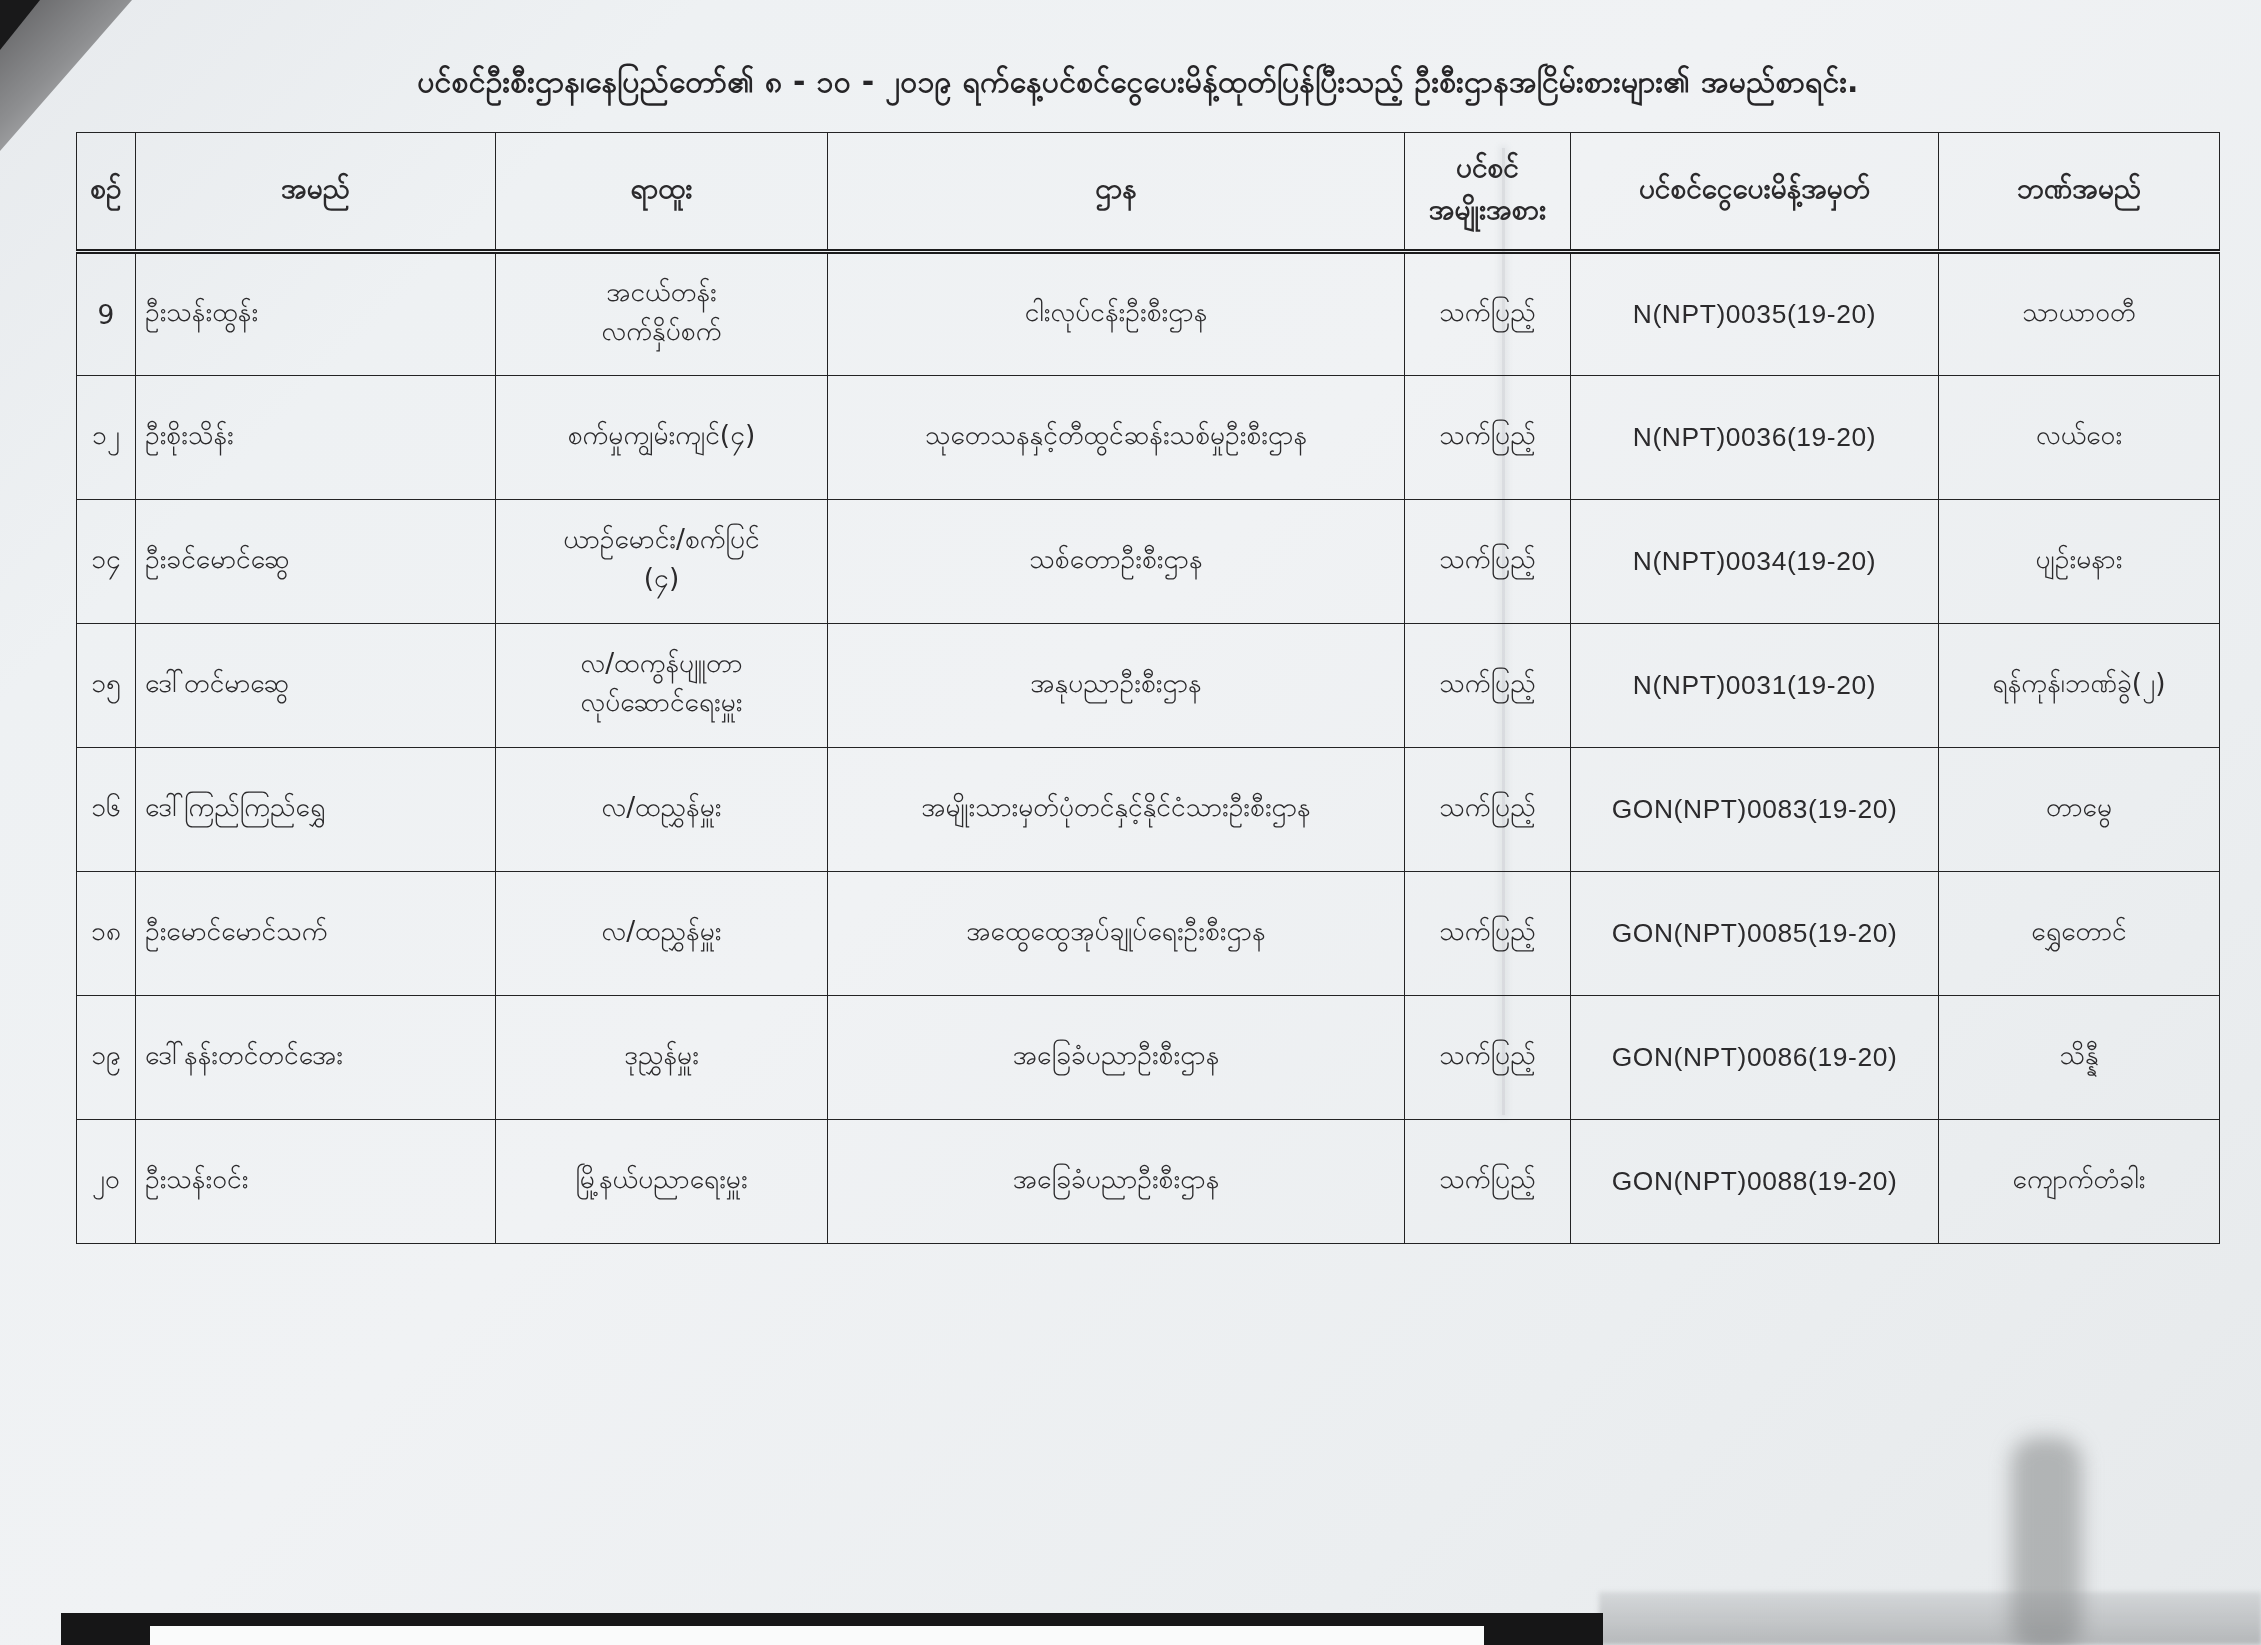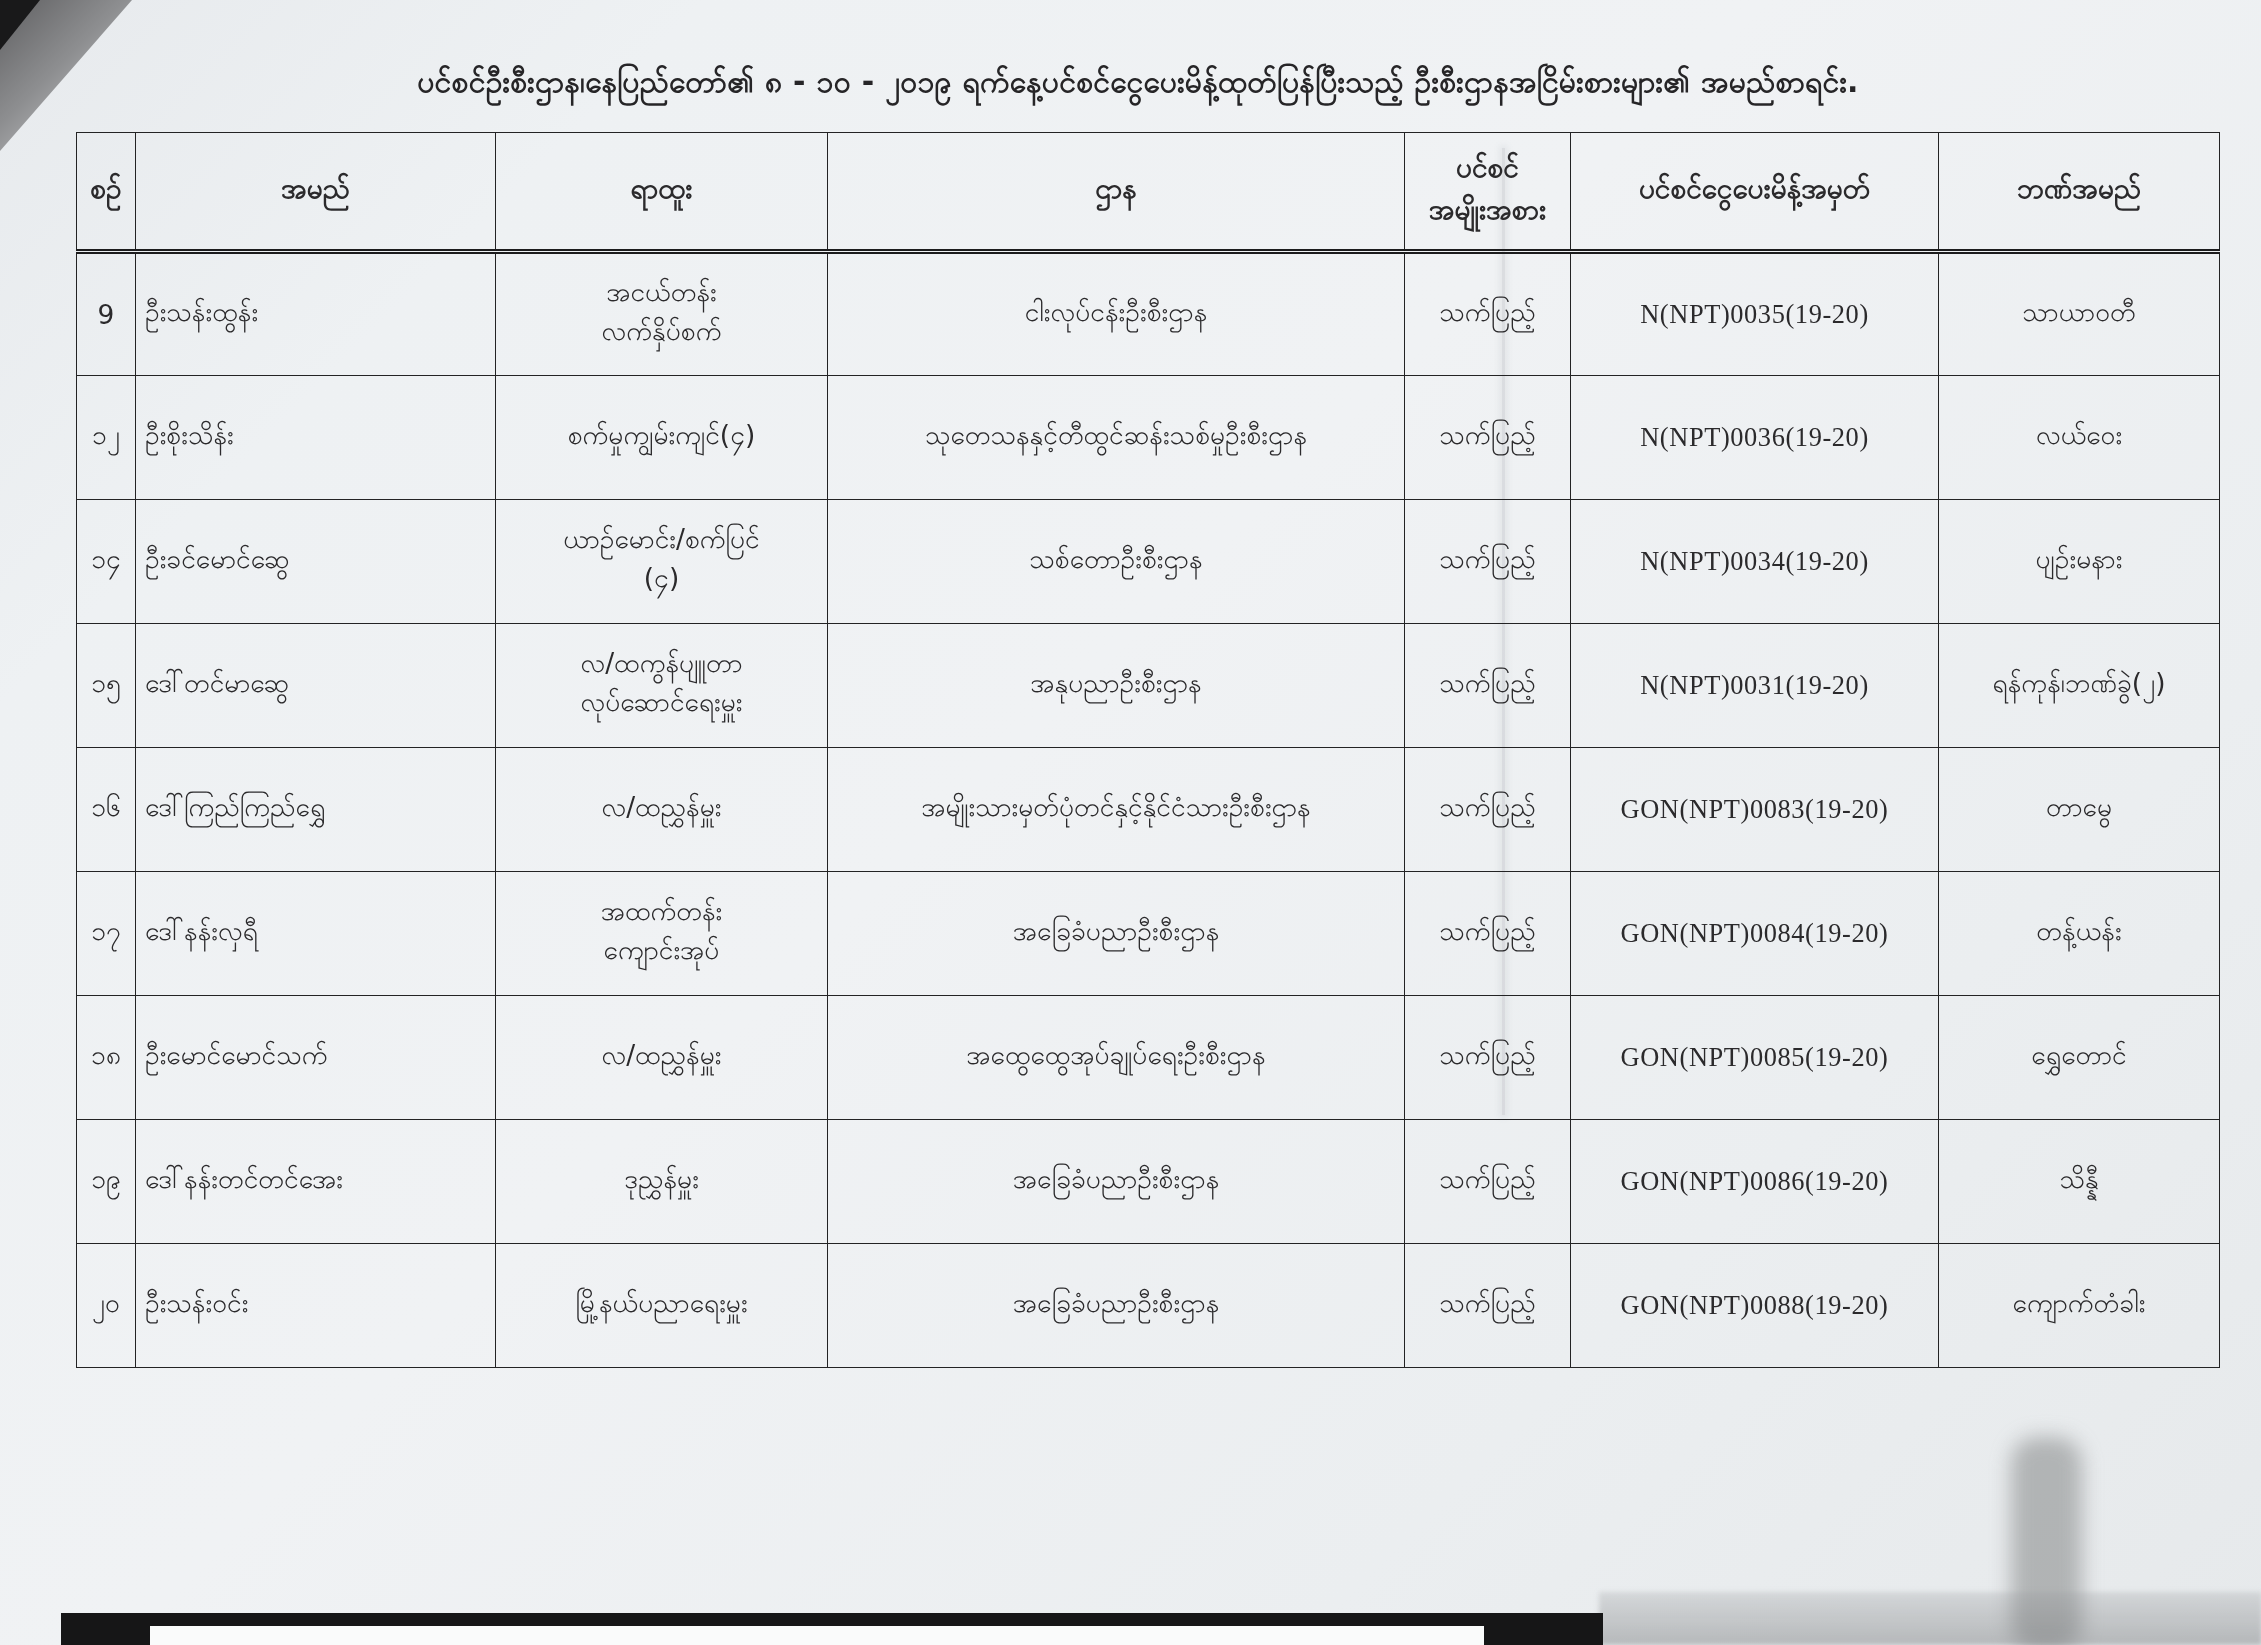--- a/index.html
+++ b/index.html
@@ -70,21 +70,21 @@
     white-space:pre-line;
     overflow:hidden;
   }
   table.pension thead th{
     font-size:28px;font-weight:bold;
     border-bottom:5.8px double #1c1c1d;
     height:108px;
   }
   table.pension tbody tr{height:124px;}
   table.pension td.c-name{text-align:left;padding-left:9px;}
-  table.pension td.c-order{font-family:Liberation Serif, serif;letter-spacing:0.6px;margin-left:9px;}
+  table.pension td.c-order{font-family:Liberation Sans, sans-serif;letter-spacing:0.6px;margin-left:9px;}
   .col-no{width:59px;}
   .col-name{width:360px;}
   .col-pos{width:332px;}
   .col-dept{width:577px;}
   .col-type{width:166px;}
   .col-order{width:368px;}
   .col-bank{width:281px;}
 </style>
 </head>
 <body>
@@ -165,30 +165,20 @@
       <tr>
         <td>၁၆</td>
         <td class="c-name">ဒေါ်ကြည်ကြည်ရွှေ</td>
         <td>လ/ထညွှန်မှူး</td>
         <td>အမျိုးသားမှတ်ပုံတင်နှင့်နိုင်ငံသားဦးစီးဌာန</td>
         <td>သက်ပြည့်</td>
         <td class="c-order">GON(NPT)0083(19-20)</td>
         <td>တာမွေ</td>
       </tr>
       <tr>
-        <td>၁၇</td>
-        <td class="c-name">ဒေါ်နန်းလှရီ</td>
-        <td>အထက်တန်း
-ကျောင်းအုပ်</td>
-        <td>အခြေခံပညာဦးစီးဌာန</td>
-        <td>သက်ပြည့်</td>
-        <td class="c-order">GON(NPT)0084(19-20)</td>
-        <td>တန့်ယန်း</td>
-      </tr>
-      <tr>
         <td>၁၈</td>
         <td class="c-name">ဦးမောင်မောင်သက်</td>
         <td>လ/ထညွှန်မှူး</td>
         <td>အထွေထွေအုပ်ချုပ်ရေးဦးစီးဌာန</td>
         <td>သက်ပြည့်</td>
         <td class="c-order">GON(NPT)0085(19-20)</td>
         <td>ရွှေတောင်</td>
       </tr>
       <tr>
         <td>၁၉</td>

